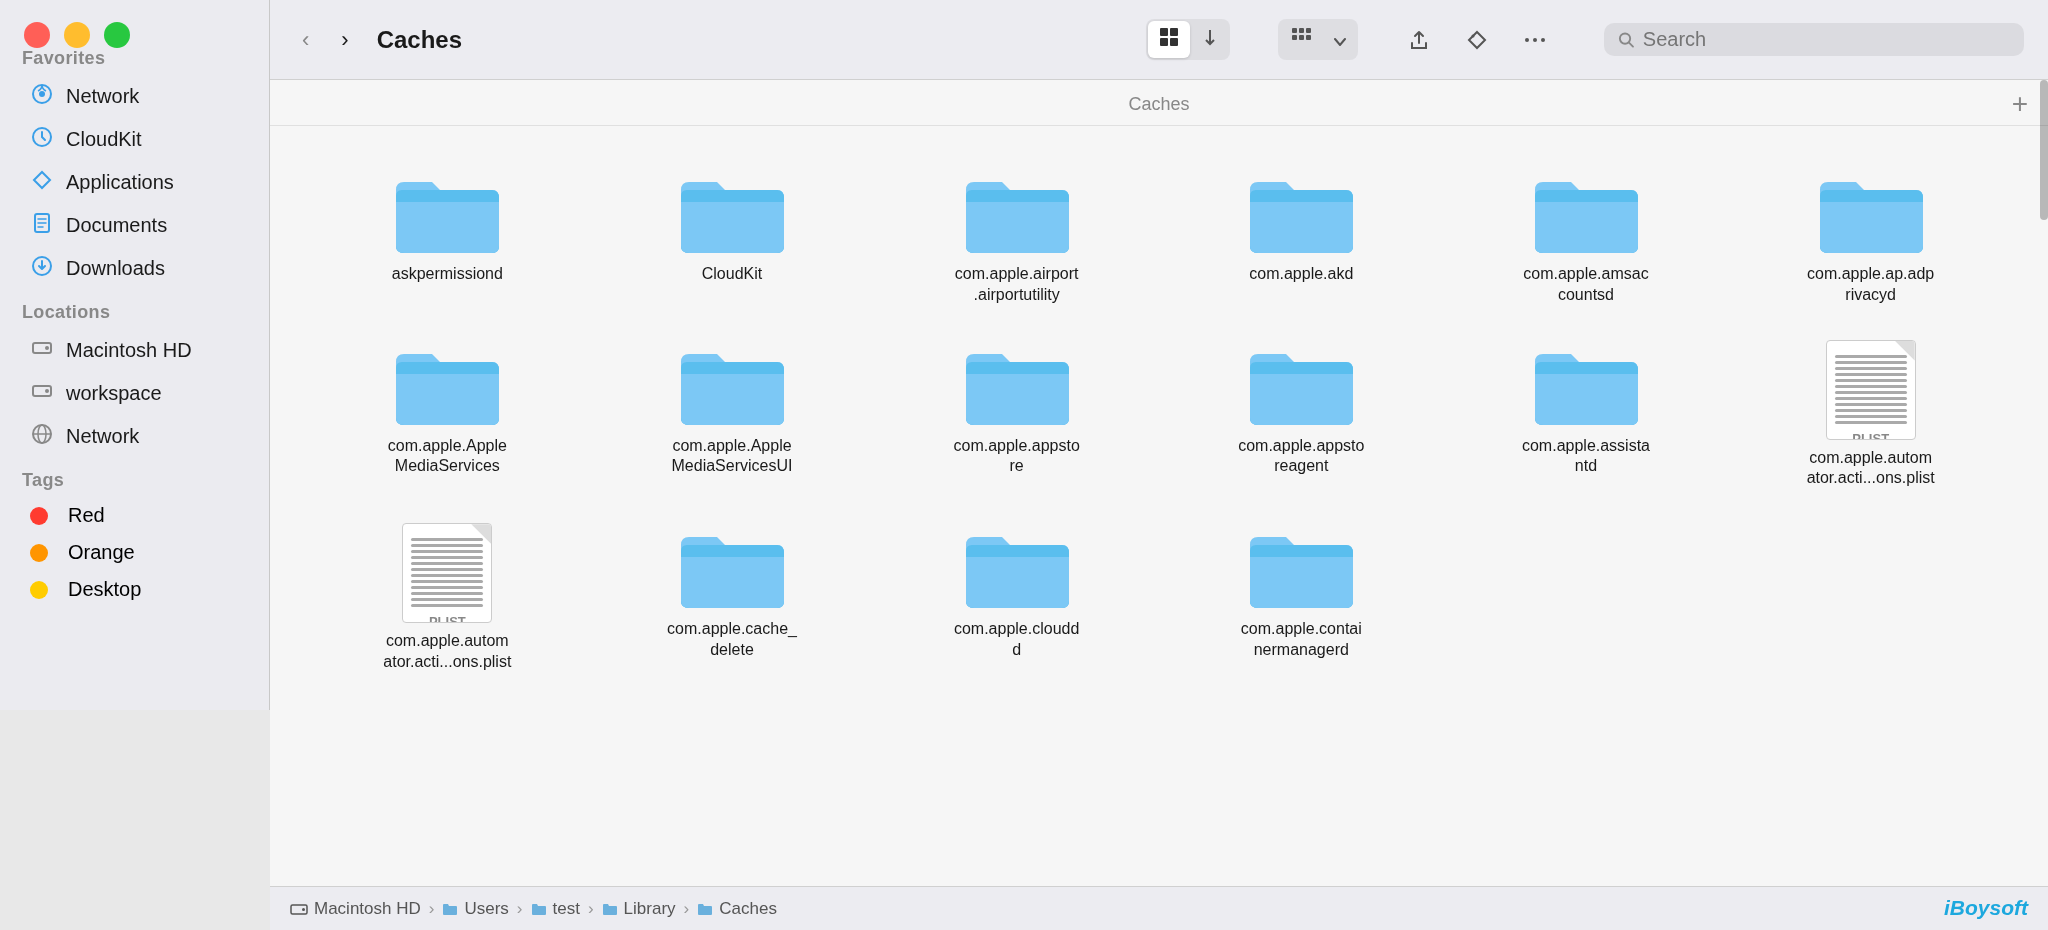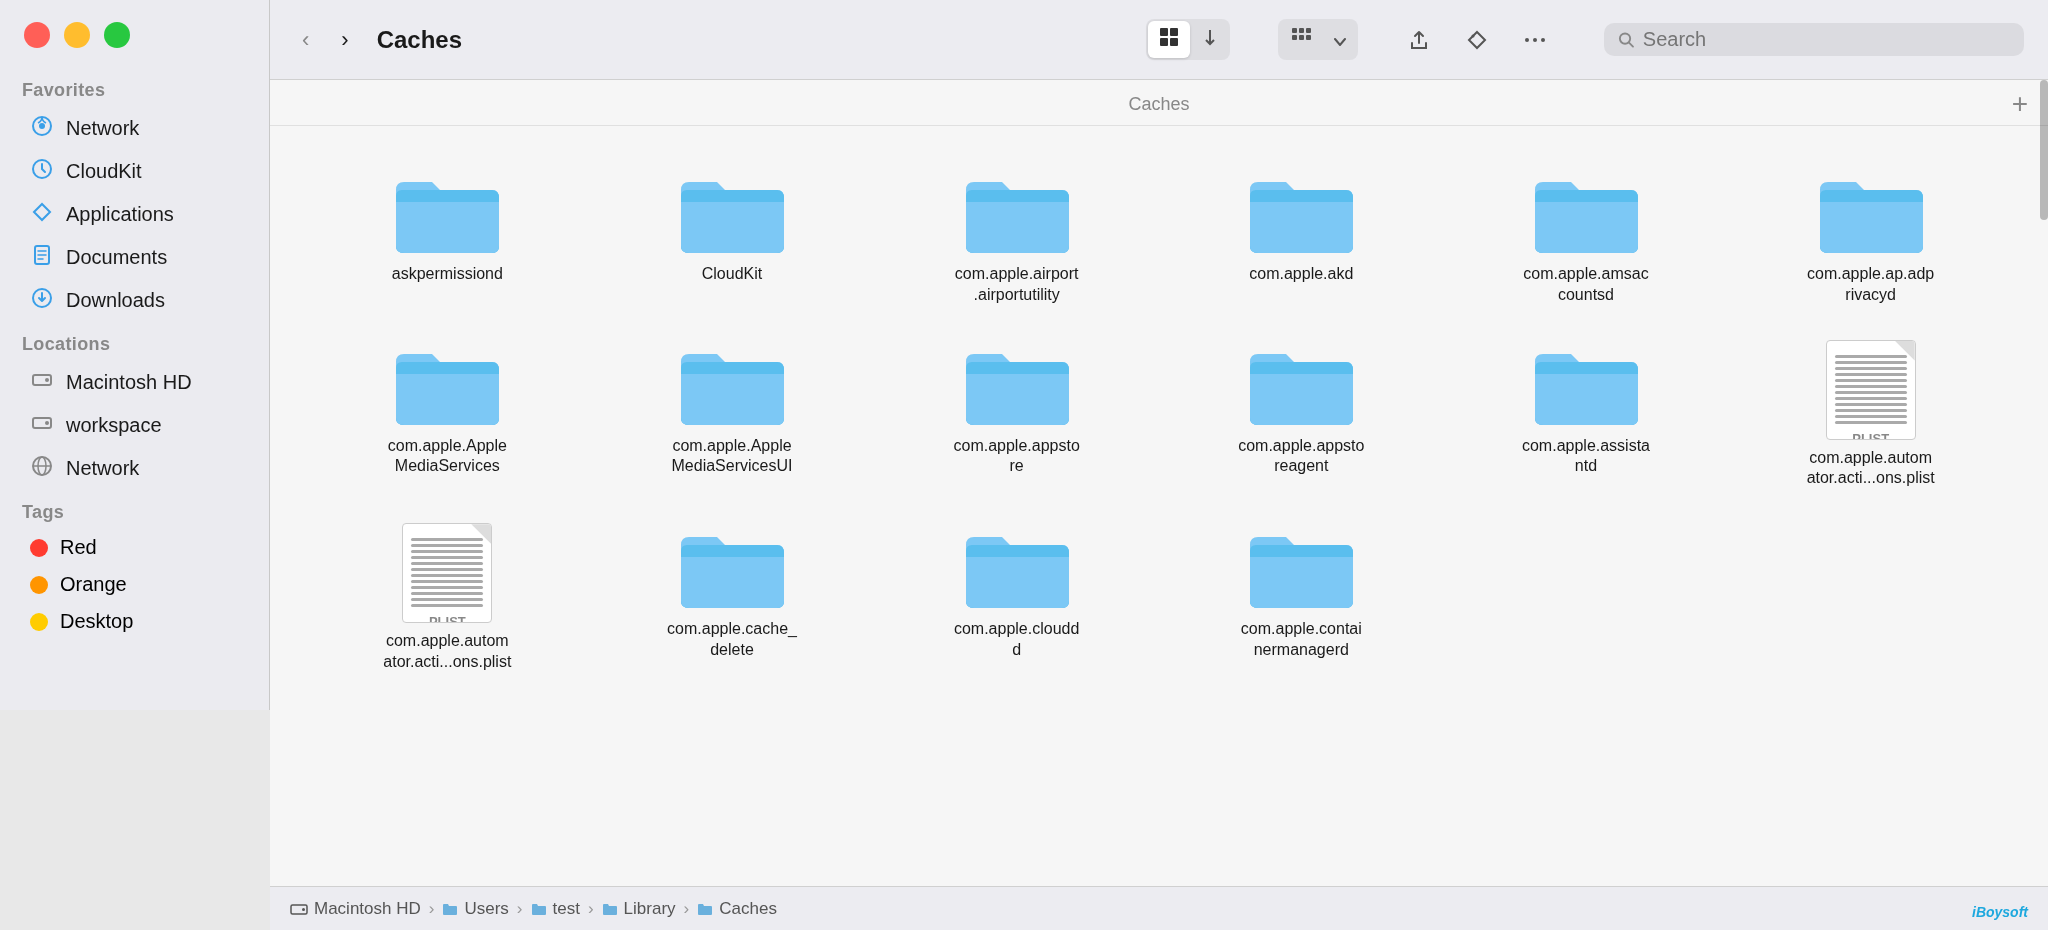--- a/index.html
+++ b/index.html
@@ -14,21 +14,21 @@
 
     
     .sidebar {
       width: 270px;
       min-width: 270px;
       height: 710px;
       background: rgba(235,235,240,0.95);
       border-right: 1px solid #c8c8c8;
       display: flex;
       flex-direction: column;
-      padding: 68px 0 0 0;
+      padding: 36px 0 0 0;
       user-select: none;
     }
 
     .sidebar-section-label {
       font-size: 18px;
       font-weight: 600;
       color: #888;
       padding: 12px 22px 6px 22px;
       letter-spacing: 0.02em;
     }
@@ -61,21 +61,21 @@
     .sidebar-icon.hd { color: #888; }
     .sidebar-icon.workspace { color: #888; }
     .sidebar-icon.network { color: #888; }
 
     .sidebar-tag {
       display: flex;
       align-items: center;
       padding: 6px 22px;
       margin: 1px 8px;
       border-radius: 7px;
-      gap: 12px;
+      gap: 20px;
       font-size: 20px;
       cursor: pointer;
     }
     .tag-dot {
       width: 18px;
       height: 18px;
       border-radius: 50%;
       flex-shrink: 0;
     }
 
@@ -267,21 +267,21 @@
       display: flex;
       align-items: center;
       gap: 6px;
       cursor: pointer;
     }
 
     .iboysoftlogo {
       position: absolute;
       bottom: 10px;
       right: 20px;
-      font-size: 14px;
+      font-size: 21px;
       font-weight: 700;
       color: #1da8de;
       font-style: italic;
     }
 
     .scrollbar-thumb {
       position: absolute;
       right: 0;
       top: 80px;
       width: 8px;

